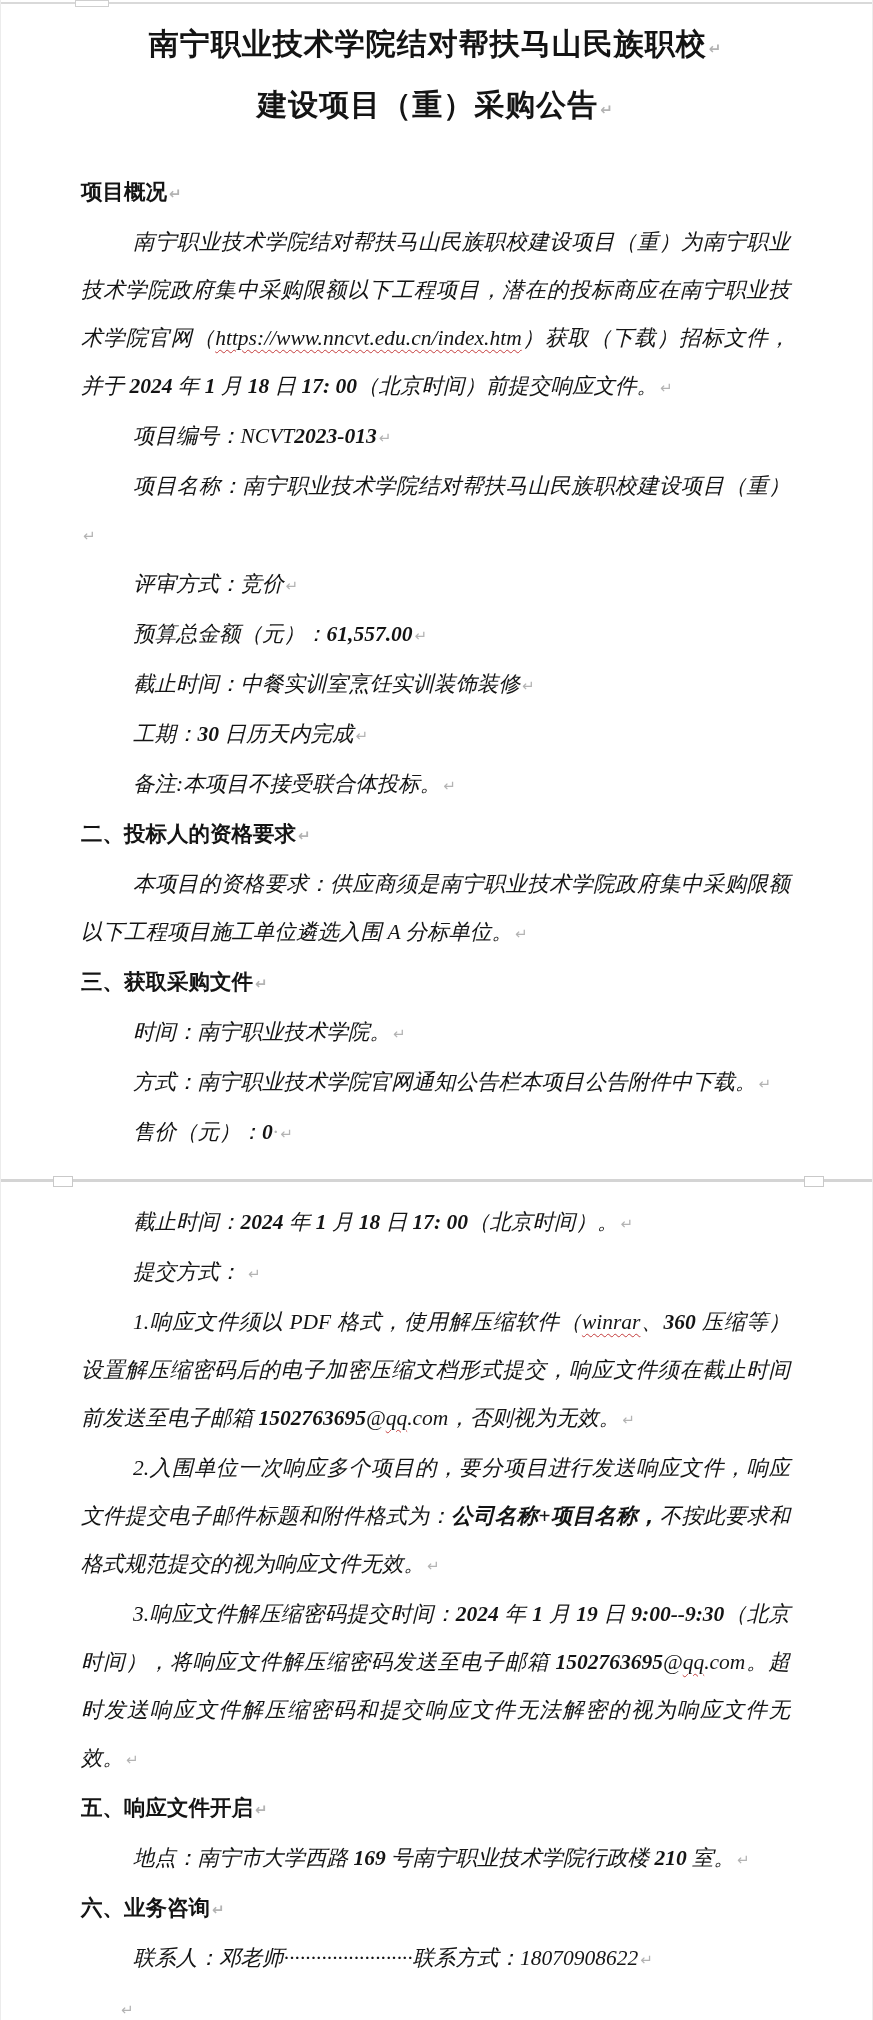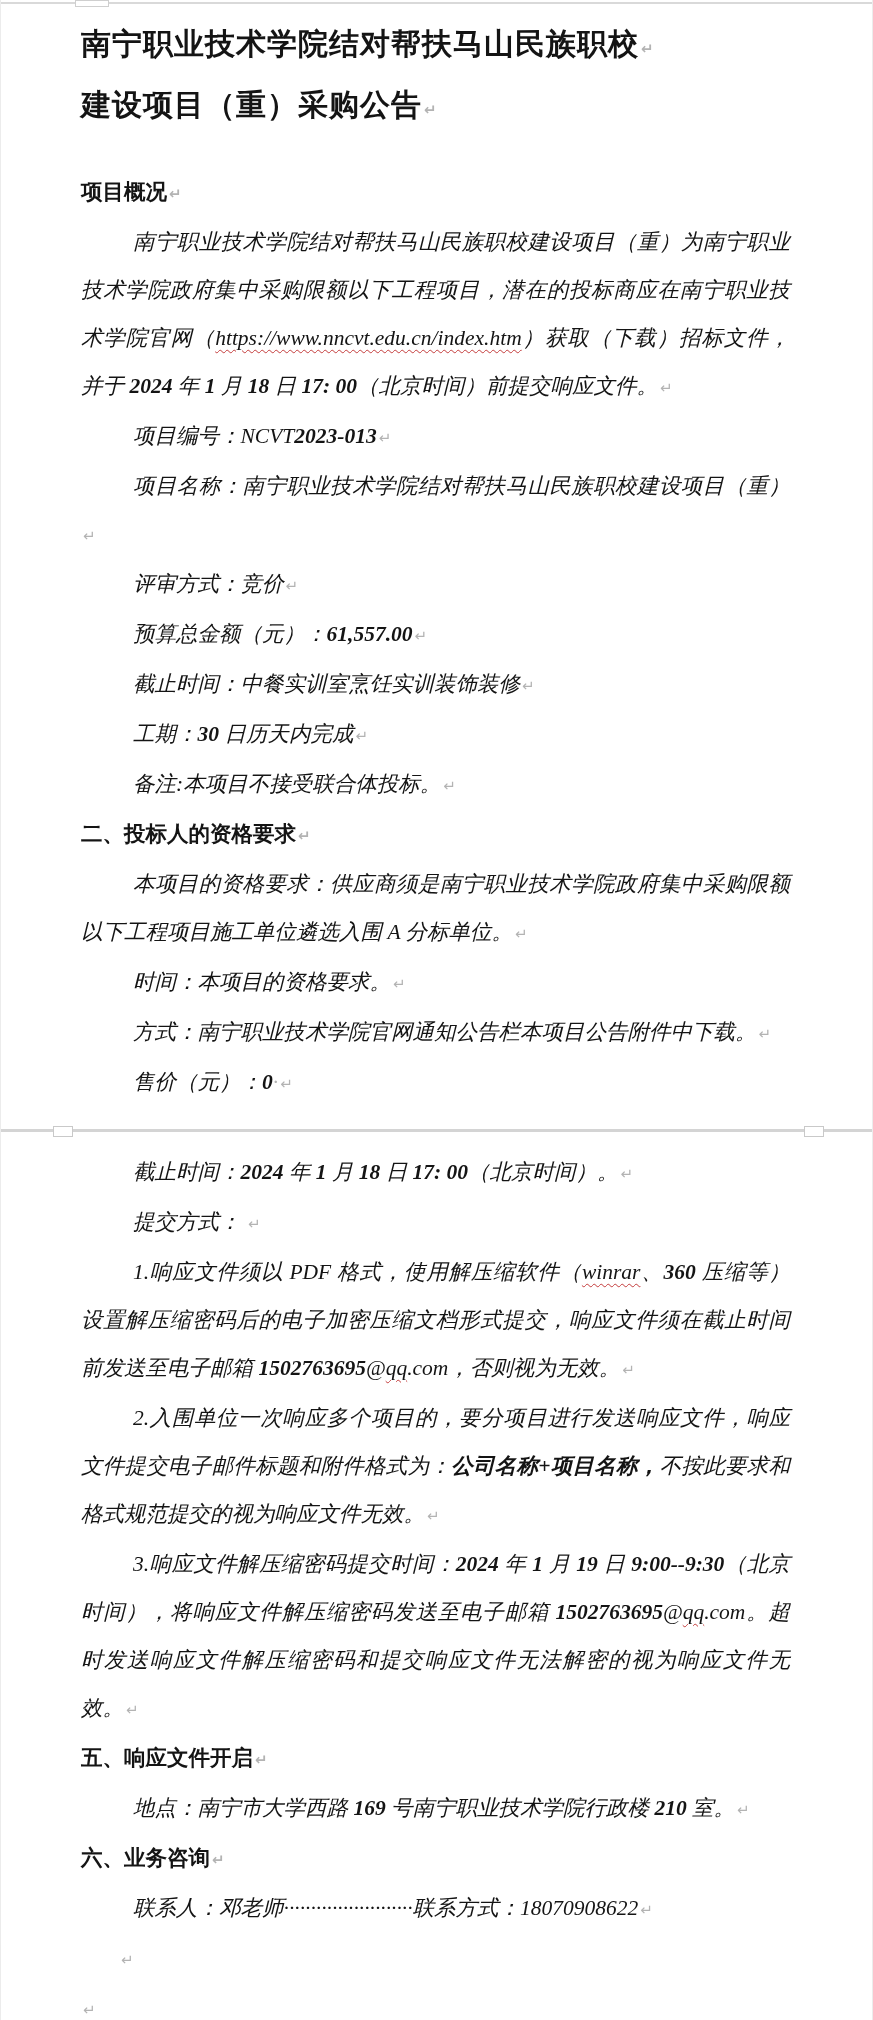--- a/index.html
+++ b/index.html
@@ -12,21 +12,21 @@
     border-right:1px solid #ececec;
     padding:16px 82px 0 80px;
     overflow:hidden;
     font-family:"Liberation Serif","DejaVu Serif",serif;
     color:#141414;
   }
   .top-edge{position:absolute;left:0;top:2px;width:873px;height:2px;background:#d9d9d9;}
   .top-marker{position:absolute;left:74px;top:0;width:34px;height:7px;background:#fff;border:1px solid #cfcfcf;box-sizing:border-box;}
   .doc{position:relative;}
   .blk{font-size:21.5px;line-height:48px;white-space:normal;}
-  .title{font-size:30px;line-height:55px;font-weight:bold;letter-spacing:1px;}
+  .title{font-size:30px;line-height:55px;font-weight:bold;text-align:center;letter-spacing:1px;}
   .h{font-weight:bold;}
   .doc > div:nth-child(3){margin-top:30px;}
   .p{text-indent:52px;text-align:justify;font-style:italic;}
   .sig{text-align:right;padding-right:180px;}
   .blank-indent{padding-left:38px;min-height:42px;}
   .blank-left{min-height:42px;}
   .b{font-weight:bold;}
   .sq{
     text-decoration-line:underline;
     text-decoration-style:wavy;
@@ -55,21 +55,22 @@
       <div class="blk p"><span>南宁职业技术学院结对帮扶马山民族职校建设项目（重）为南宁职业技术学院政府集中采购限额以下工程项目，潜在的投标商应在南宁职业技术学院官网（</span><span class="sq">https://www.nncvt.edu.cn/index.htm</span><span>）获取（下载）招标文件，并于 </span><span class="b">2024</span><span> 年 </span><span class="b">1</span><span> 月 </span><span class="b">18</span><span> 日 </span><span class="b">17: 00</span><span>（北京时间）前提交响应文件。</span><span class="mark">↵</span></div>
       <div class="blk p"><span>项目编号：</span><span>NCVT</span><span class="b">2023-013</span><span class="mark">↵</span></div>
       <div class="blk p"><span>项目名称：南宁职业技术学院结对帮扶马山民族职校建设项目（重）</span><span class="mark">↵</span></div>
       <div class="blk p"><span>评审方式：竞价</span><span class="mark">↵</span></div>
       <div class="blk p"><span>预算总金额（元）：</span><span class="b">61,557.00</span><span class="mark">↵</span></div>
       <div class="blk p"><span>截止时间：中餐实训室烹饪实训装饰装修</span><span class="mark">↵</span></div>
       <div class="blk p"><span>工期：</span><span class="b">30</span><span> 日历天内完成</span><span class="mark">↵</span></div>
       <div class="blk p"><span>备注:本项目不接受联合体投标。</span><span class="mark">↵</span></div>
       <div class="blk h"><span class="b">二、投标人的资格要求</span><span class="mark">↵</span></div>
       <div class="blk p"><span>本项目的资格要求：供应商须是南宁职业技术学院政府集中采购限额以下工程项目施工单位遴选入围 A 分标单位。</span><span class="mark">↵</span></div>
-      <div class="blk p"><span>时间：本项目的资格要求。</span><span class="mark">↵</span></div>
+      <div class="blk h"><span class="b">三、获取采购文件</span><span class="mark">↵</span></div>
+      <div class="blk p"><span>时间：南宁职业技术学院。</span><span class="mark">↵</span></div>
       <div class="blk p"><span>方式：南宁职业技术学院官网通知公告栏本项目公告附件中下载。</span><span class="mark">↵</span></div>
       <div class="blk p"><span>售价（元）：</span><span class="b">0</span><span class="dim">·</span><span class="mark">↵</span></div>
       <div class="blk pagebreak">
         <div class="line"></div>
         <div class="pb-marker pb-left"></div>
         <div class="pb-marker pb-right"></div>
       </div>
       <div class="blk p"><span>截止时间：</span><span class="b">2024</span><span> 年 </span><span class="b">1</span><span> 月 </span><span class="b">18</span><span> 日 </span><span class="b">17: 00</span><span>（北京时间）。</span><span class="mark">↵</span></div>
       <div class="blk p"><span>提交方式： </span><span class="mark">↵</span></div>
       <div class="blk p"><span>1.响应文件须以 PDF 格式，使用解压缩软件（</span><span class="sq">winrar</span><span>、</span><span class="b">360</span><span> 压缩等）设置解压缩密码后的电子加密压缩文档形式提交，响应文件须在截止时间前发送至电子邮箱 </span><span class="b">1502763695</span><span>@</span><span class="sq">qq</span><span>.com，否则视为无效。</span><span class="mark">↵</span></div>

